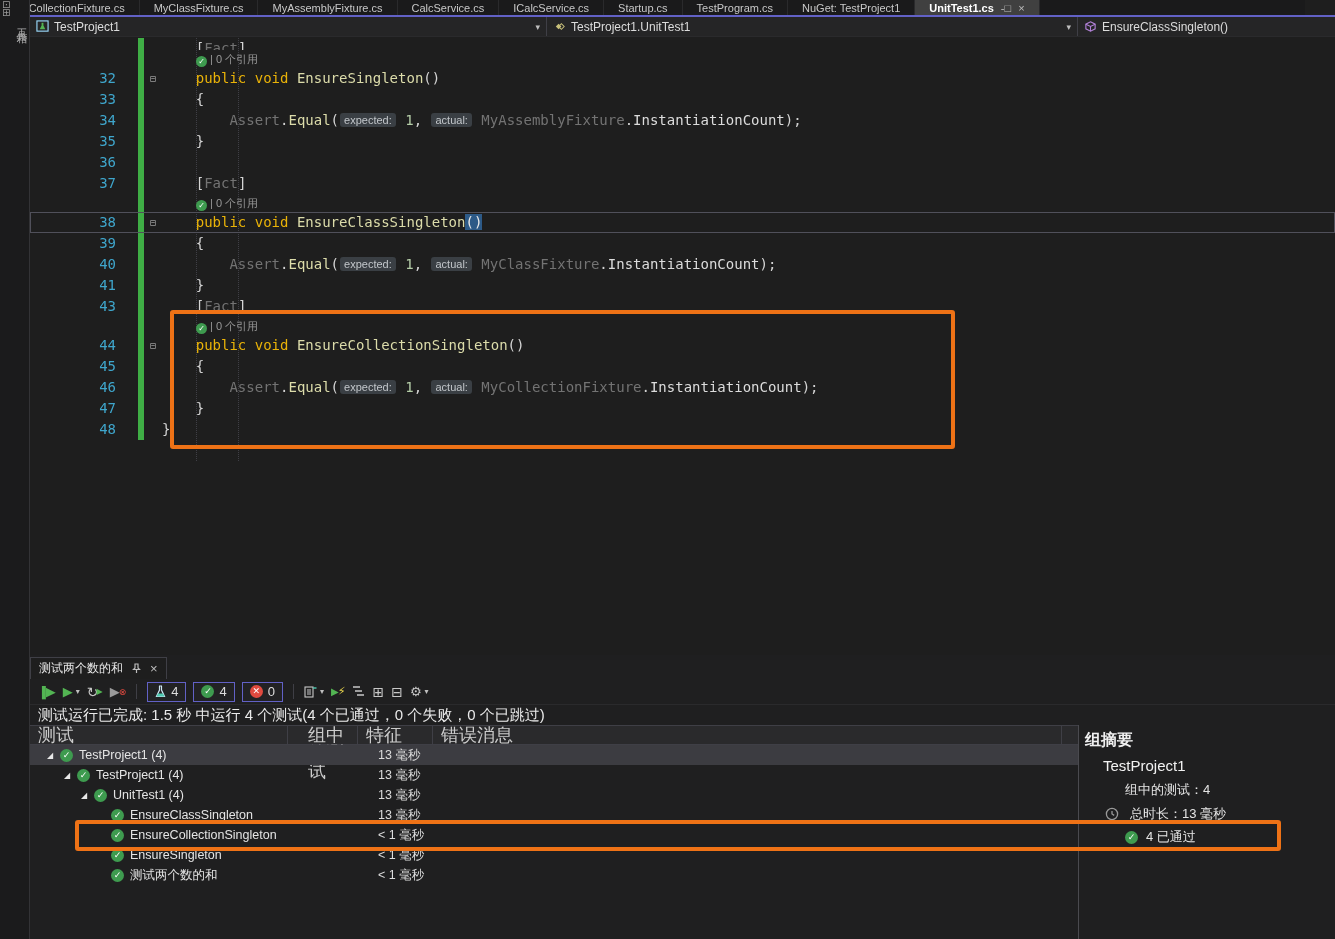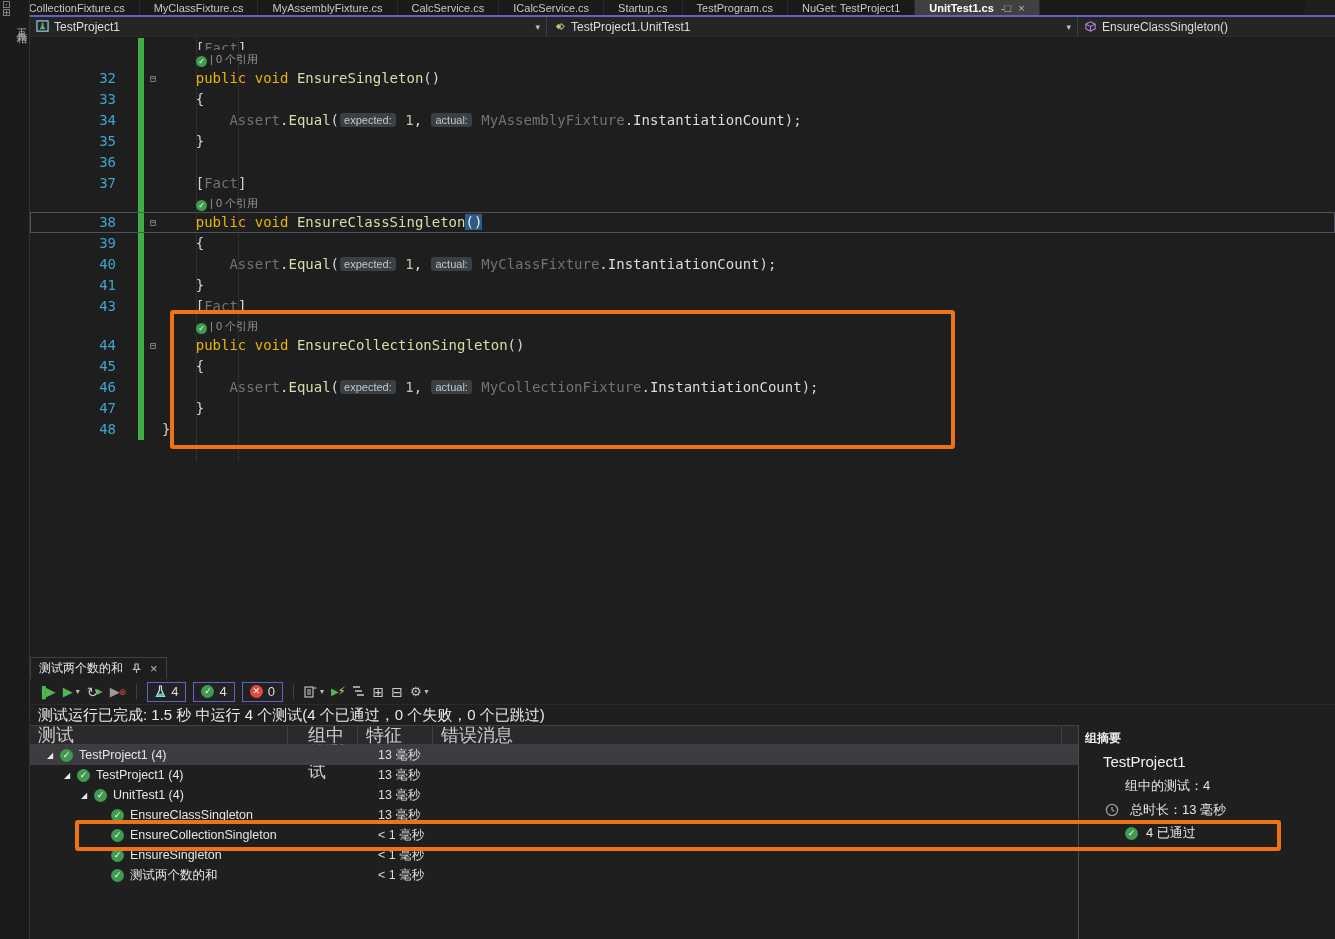--- a/index.html
+++ b/index.html
@@ -84,21 +84,21 @@
   .trow { display:flex; align-items:center; height:20px; font-size:12.5px; color:#E4E4E4; }
   .trow.selected { background:#3C3C41; }
   .t-name { width:328px; display:flex; align-items:center; overflow:hidden; white-space:nowrap; }
   .t-dur { width:120px; padding-left:20px; color:#DCDCDC; }
   .expander { color:#E8E8E8; font-size:8px; width:12px; text-align:center; margin-right:4px; flex:0 0 auto; }
   .t-check { flex:0 0 auto; margin-right:6px; }
 
   #panel-divider { position:absolute; left:1048px; top:70px; width:1px; height:214px; background:#4A4A4F; }
 
   #details { position:absolute; left:1049px; top:70px; width:256px; height:214px; color:#E4E4E4; }
-  #details-header { font-size:12px; font-weight:bold; padding:5px 0 4px 6px; color:#F0F0F0; }
+  #details-header { font-size:16px; font-weight:bold; padding:5px 0 4px 6px; color:#F0F0F0; }
   #details-title { font-size:15px; padding:2px 0 4px 24px; color:#F2F2F2; }
   .details-line { font-size:13px; padding:3px 0 3px 46px; display:flex; align-items:center; gap:7px; }
   #details-results { font-size:13px; font-weight:bold; padding:12px 0 6px 24px; }
   #details-passed { font-size:13px; padding:2px 0 2px 46px; display:flex; align-items:center; gap:8px; }
   .clock-ico { width:14px; height:14px; flex:0 0 auto; margin-left:-20px; margin-right:4px; }
 
   
   .anno { position:absolute; border:4px solid #EE7216; border-radius:3px; z-index:9; pointer-events:none; }
   #anno-code { left:170px; top:310px; width:785px; height:139px; }
   #anno-row  { left:75px; top:820px; width:1206px; height:31px; }

